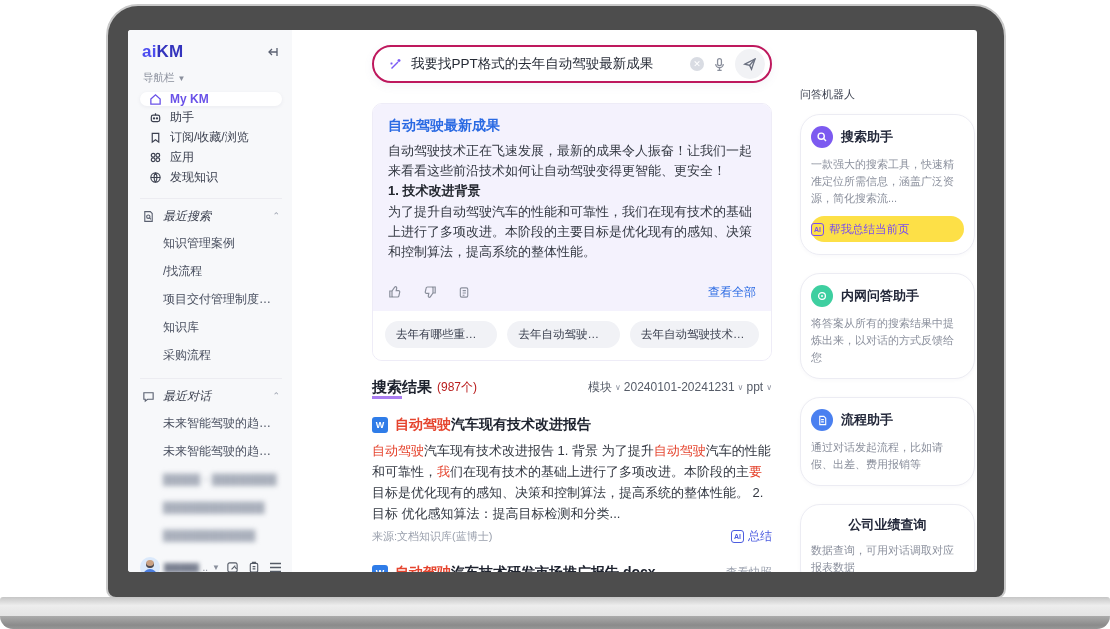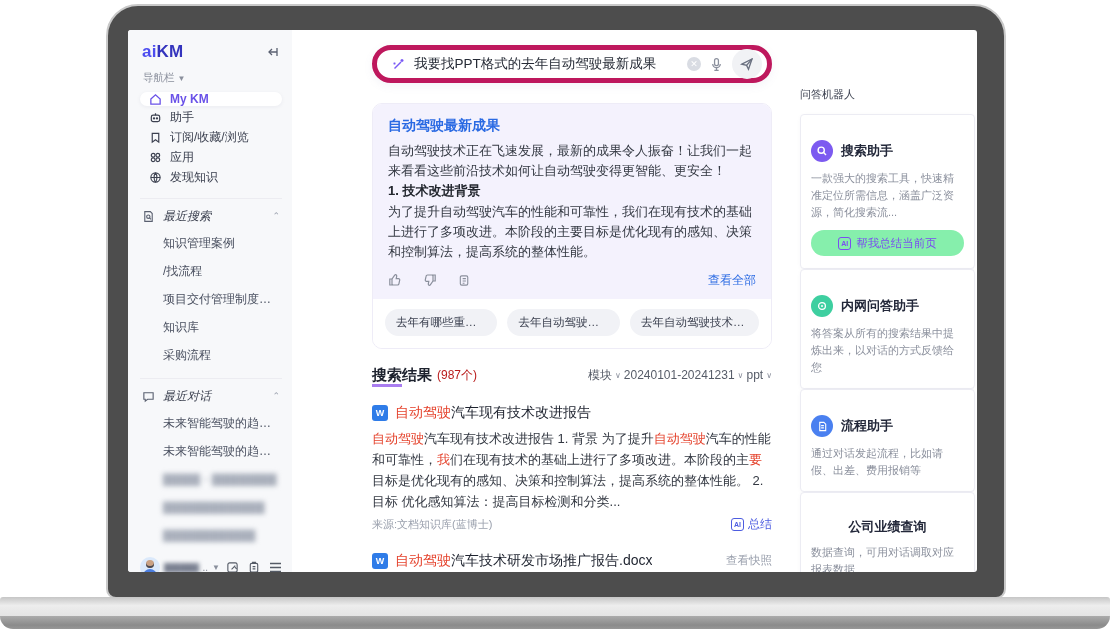--- a/index.html
+++ b/index.html
@@ -46,76 +46,76 @@
   .avatar .head { position:absolute; left:6px; top:3px; width:8px; height:8px; border-radius:50%; background:#caa183; box-shadow:0 -2px 0 0 #4a4a52 inset; }
   .avatar .body { position:absolute; left:3px; top:12px; width:14px; height:10px; border-radius:7px 7px 0 0; background:#4a7de0; }
   .user-name { filter:blur(2px); color:#7a8090; font-size:10px; max-width:52px; overflow:hidden; white-space:nowrap; }
   .user-suffix { color:#8a8f9c; font-size:10px; }
   .user-caret { color:#8a8f9c; font-size:8px; margin-right:2px; }
   .user-icons { margin-left:auto; display:flex; gap:9px; color:#555b66; align-items:center; }
   .user-icons > span { cursor:pointer; display:flex; }
 
   
   .main { width:400px; margin-left:80px; padding-top:15px; }
-  .search-bar { height:38px; border:5px solid #be185d; border-radius:19px; background:#fff;
+  .search-bar { height:38px; border:2px solid #be185d; border-radius:19px; background:#fff;
     box-shadow:0 3px 10px rgba(110,110,160,.08); display:flex; align-items:center;
     padding:0 5px 0 14px; gap:8px; }
   .search-text { flex:1; font-size:13.5px; color:#262b36; white-space:nowrap; overflow:hidden; }
   .clear-icon { width:14px; height:14px; border-radius:50%; background:#d9dce3; color:#fff;
     font-size:9px; line-height:14px; text-align:center; cursor:pointer; flex:0 0 auto; }
   .mic-icon { color:#8a8f9c; display:flex; cursor:pointer; }
   .send-btn { width:30px; height:30px; border-radius:50%; background:#f1f2f5; color:#6a7080;
     display:flex; align-items:center; justify-content:center; cursor:pointer; flex:0 0 auto; }
 
   .summary-wrap { margin-top:20px; border:1px solid #eeecf7; border-radius:10px; overflow:hidden; background:#fff; }
   .summary-card { background:#f4f2fd; padding:13px 15px 10px; }
   .summary-title { color:#2a6ae3; font-weight:bold; font-size:14px; margin-bottom:6px; }
   .summary-text { font-size:13px; color:#333842; line-height:1.55; }
   .summary-subtitle { font-weight:bold; color:#22262e; font-size:13px; line-height:1.6; }
-  .summary-footer { display:flex; align-items:center; gap:21px; margin-top:9px; color:#8a8f9c; }
+  .summary-footer { display:flex; align-items:center; gap:21px; margin-top:21px; color:#8a8f9c; }
   .summary-footer .fic { display:flex; cursor:pointer; }
   .view-all { margin-left:auto; color:#2a6ae3; font-size:12px; cursor:pointer; }
   .chips-row { display:flex; gap:10px; padding:10px 12px 12px; background:#fff; }
   .chip { background:#f1f2f6; border-radius:14px; padding:6px 11px; font-size:11.5px; color:#3c4150;
     white-space:nowrap; overflow:hidden; text-overflow:ellipsis; cursor:pointer; }
 
   .results-header { display:flex; align-items:center; margin-top:17px; }
   .results-title { font-size:15px; font-weight:bold; color:#1d222e; }
   .results-title .u { border-bottom:3px solid #a97df0; padding-bottom:1px; }
   .results-count { color:#b91c1c; font-size:12px; margin-left:5px; }
   .filters { margin-left:auto; display:flex; gap:3px; color:#565c68; font-size:12px; align-items:center; }
   .filter { display:flex; align-items:center; gap:3px; cursor:pointer; white-space:nowrap; }
   .chev { font-size:8px; color:#8a8f9c; }
 
   .result { margin-top:19px; }
   .result-title-row { display:flex; align-items:center; gap:7px; }
   .doc-icon { width:16px; height:16px; border-radius:3px; background:#2f7ce8; color:#fff;
     font-size:9px; font-weight:bold; display:flex; align-items:center; justify-content:center; flex:0 0 auto; }
-  .result-title { font-size:14px; font-weight:normal; color:#1d222e; cursor:pointer; white-space:nowrap; overflow:hidden; }
+  .result-title { font-size:14px; font-weight:bold; color:#1d222e; cursor:pointer; white-space:nowrap; overflow:hidden; }
   .hl { color:#e5442e; }
   .snapshot { margin-left:auto; color:#9aa0ad; font-size:11.5px; cursor:pointer; flex:0 0 auto; }
   .result-snippet { font-size:13px; color:#333842; line-height:1.62; margin-top:6px; }
   .result-footer { display:flex; align-items:center; margin-top:4px; }
   .result-source { color:#9aa0ad; font-size:11px; }
   .summarize { margin-left:auto; color:#4d5de0; font-size:12px; display:flex; gap:4px; align-items:center; cursor:pointer; }
   .ai-badge { width:13px; height:13px; border:1px solid currentColor; border-radius:3px;
     font-size:7px; display:flex; align-items:center; justify-content:center; font-weight:bold; }
 
   
   .panel { width:175px; margin-left:28px; padding-top:57px; }
   .panel-title { font-size:11px; color:#3c4150; margin-bottom:12px; }
-  .bot-card { border:1px solid #ececf3; border-radius:4px; padding:25px 10px 12px;
-    margin-bottom:0; background:#fff; box-shadow:0 1px 4px rgba(40,40,90,.03); cursor:pointer; }
+  .bot-card { border:1px solid #ececf3; border-radius:20px; padding:11px 10px 12px;
+    margin-bottom:18px; background:#fff; box-shadow:0 1px 4px rgba(40,40,90,.03); cursor:pointer; }
   .bot-head { display:flex; align-items:center; gap:8px; font-size:13px; font-weight:bold; color:#23283a; }
   .bot-head.centered { justify-content:center; }
   .bot-icon { width:22px; height:22px; border-radius:50%; display:flex; align-items:center;
     justify-content:center; color:#fff; flex:0 0 auto; }
   .bot-desc { font-size:11px; color:#8a8f9c; line-height:1.55; margin-top:8px; }
-  .bot-action { margin-top:9px; background:#86efac; color:#7a4df0; border-radius:13px; height:26px;
-    display:flex; align-items:center; justify-content:center; gap:5px; font-size:11.5px; cursor:pointer; }
+  .bot-action { margin-top:9px; background:#fde047; color:#7a4df0; border-radius:13px; height:26px;
+    display:flex; align-items:center; gap:5px; font-size:11.5px; cursor:pointer; }
 </style>
 </head>
 <body>
 
 <div class="stage">
   <div class="bezel"></div>
   <div class="base-top"></div>
   <div class="base-bottom"></div>
 
   <div class="screen">

